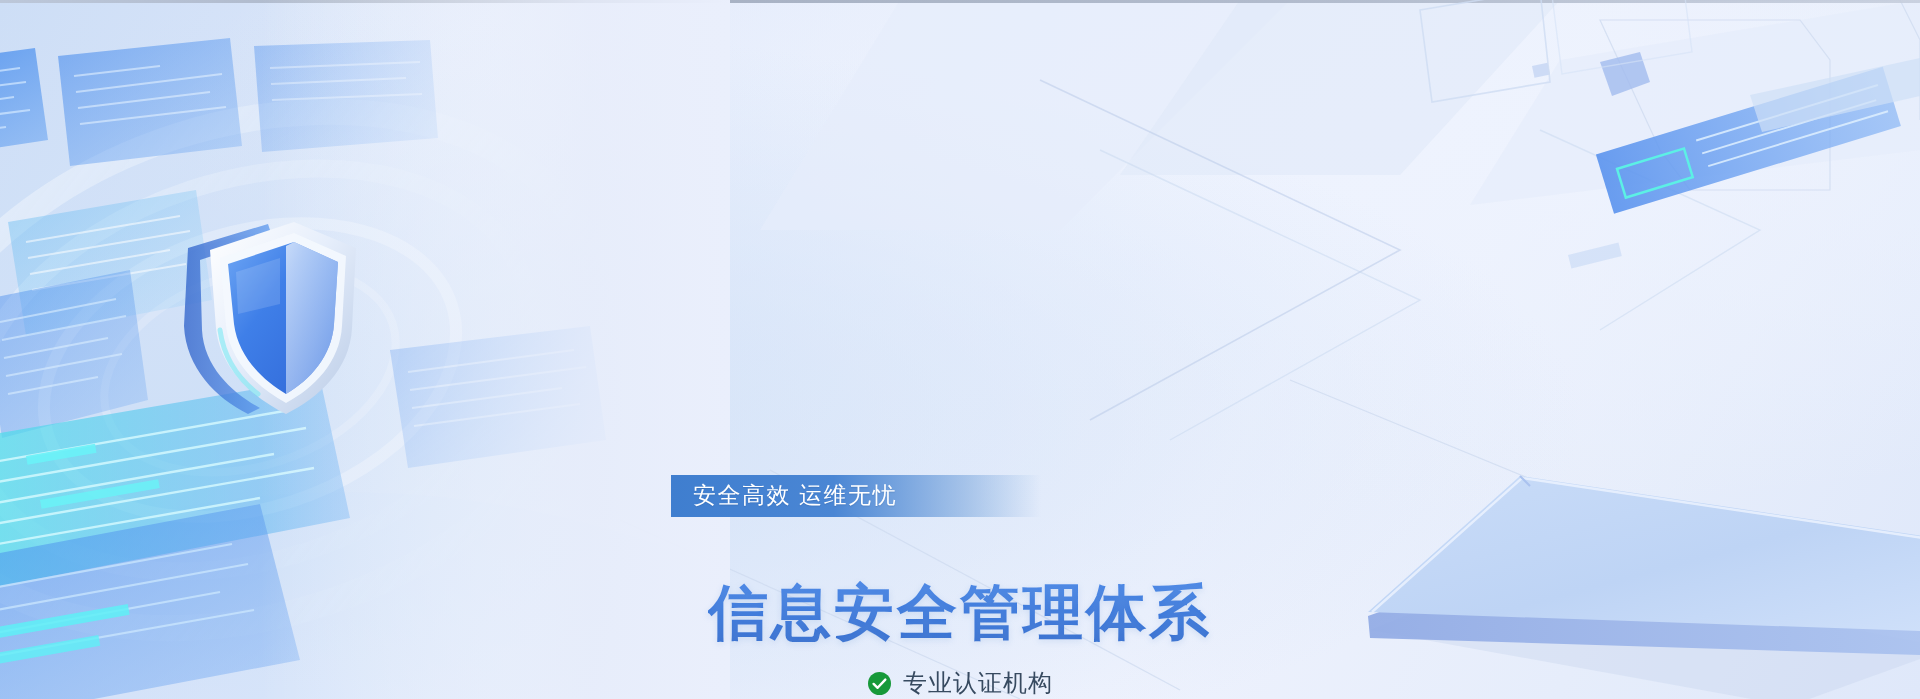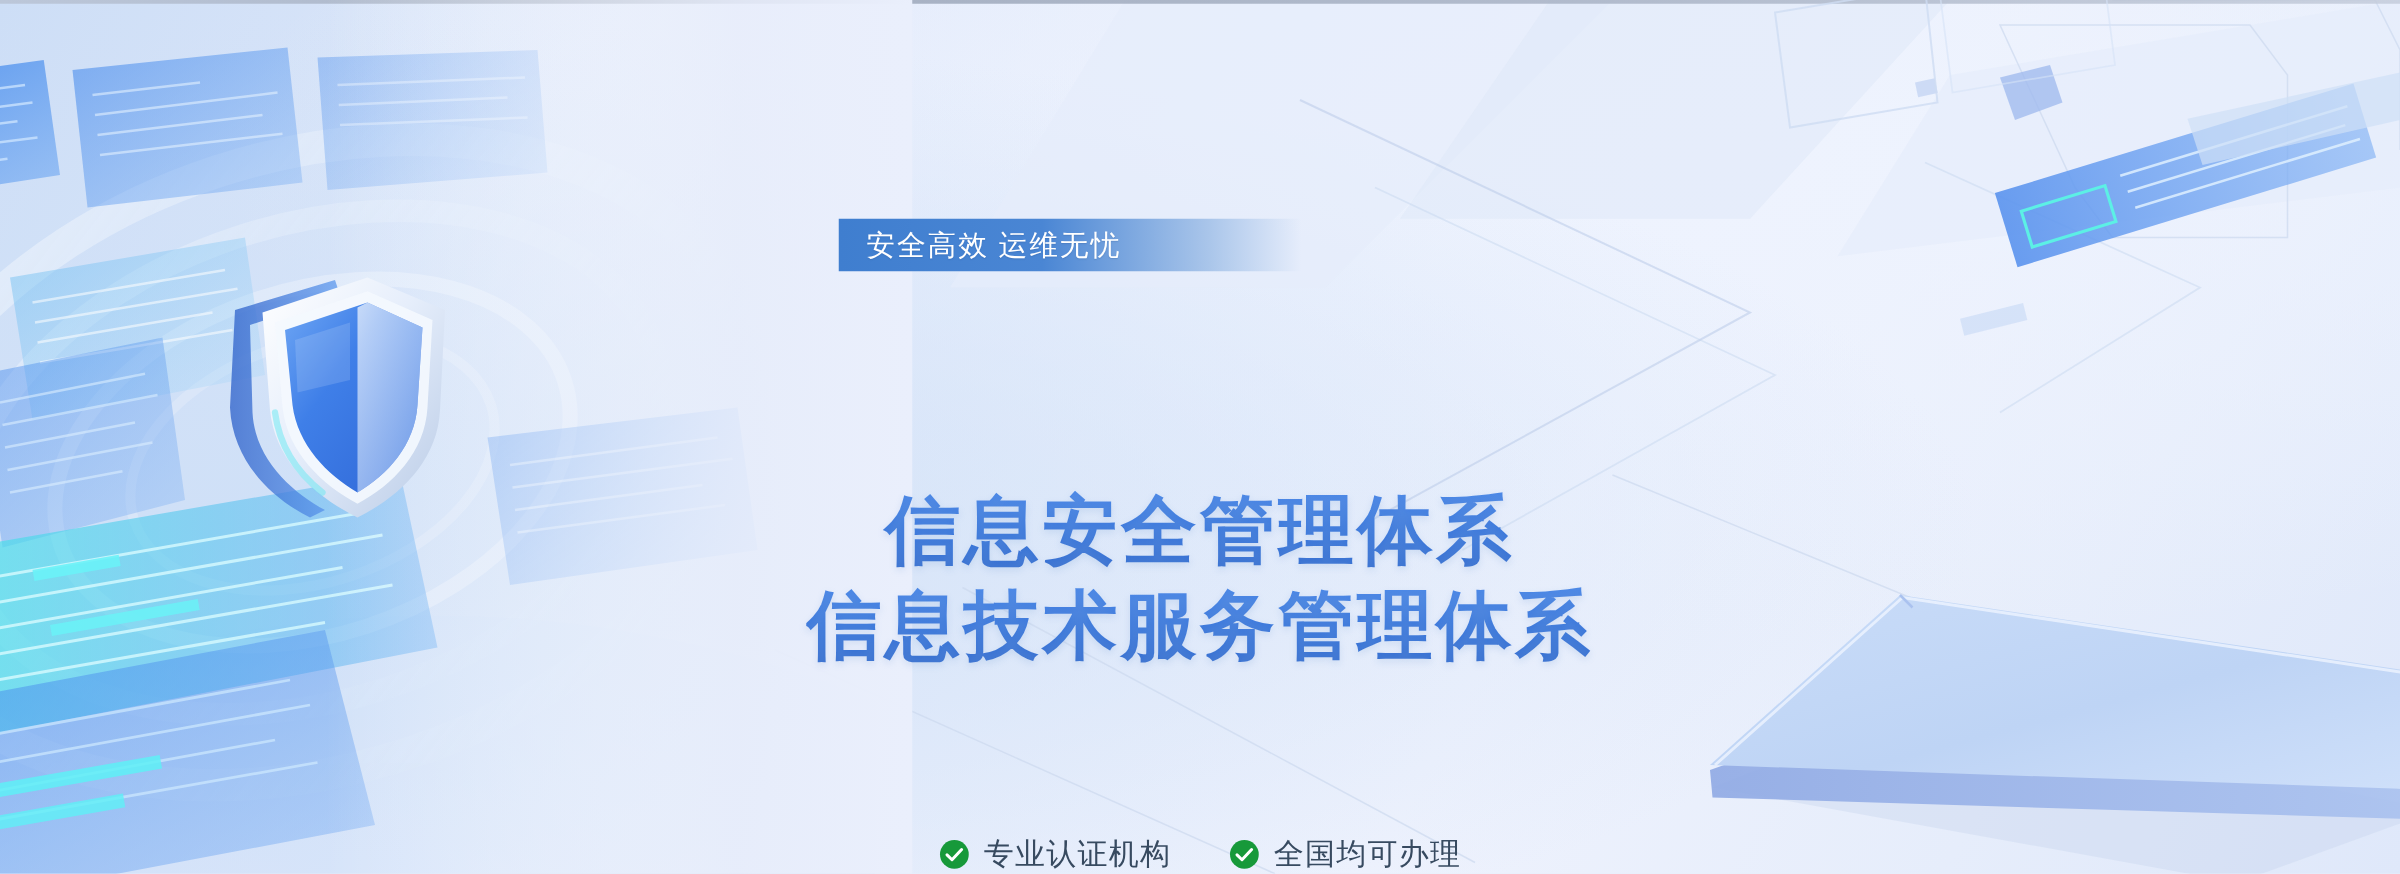--- a/index.html
+++ b/index.html
@@ -48,21 +48,21 @@
   .right-decor svg{width:100%;height:100%;}
 
   
   .plate{position:absolute;left:1330px;top:440px;width:620px;height:270px;}
   .plate svg{width:100%;height:100%;}
 
   
   .content{
     position:absolute;left:0;top:0;width:1920px;height:699px;
     display:flex;flex-direction:column;align-items:center;
-    justify-content:space-between;
+    justify-content:flex-end;
     padding-top:175px;box-sizing:border-box;
   }
 
   
   .badge-row{position:relative;width:640px;height:42px;margin-left:62px;}
   .badge{
     position:absolute;left:0;top:0;height:42px;
     display:flex;align-items:center;
     padding:0 22px 0 22px;
     box-sizing:border-box;
@@ -358,41 +358,31 @@
   <div class="content">
 
     <div class="badge-row">
       <div class="badge">
         <span class="badge-text">安全高效 运维无忧</span>
       </div>
     </div>
 
     <div class="headline">
       <span class="hl line1">信息安全管理体系</span>
-      <span class="hl line2">信息技术服务管理体系</span>
     </div>
 
     <div class="features">
 
       <div class="feature">
         <span class="check">
           <svg width="25" height="25" viewBox="0 0 25 25">
             <circle cx="12.5" cy="12.5" r="11.5" fill="#17993a"></circle>
             <path d="M6.6 12.9 L10.6 16.8 L18.3 8.6" fill="none" stroke="#ffffff" stroke-width="2.4" stroke-linecap="round" stroke-linejoin="round"></path>
           </svg>
         </span>
         <span class="feature-label">专业认证机构</span>
       </div>
 
-      <div class="feature">
-        <span class="check">
-          <svg width="25" height="25" viewBox="0 0 25 25">
-            <circle cx="12.5" cy="12.5" r="11.5" fill="#17993a"></circle>
-            <path d="M6.6 12.9 L10.6 16.8 L18.3 8.6" fill="none" stroke="#ffffff" stroke-width="2.4" stroke-linecap="round" stroke-linejoin="round"></path>
-          </svg>
-        </span>
-        <span class="feature-label">全国均可办理</span>
-      </div>
 
     </div>
   </div>
 
 </div>
 
 </body></html>

